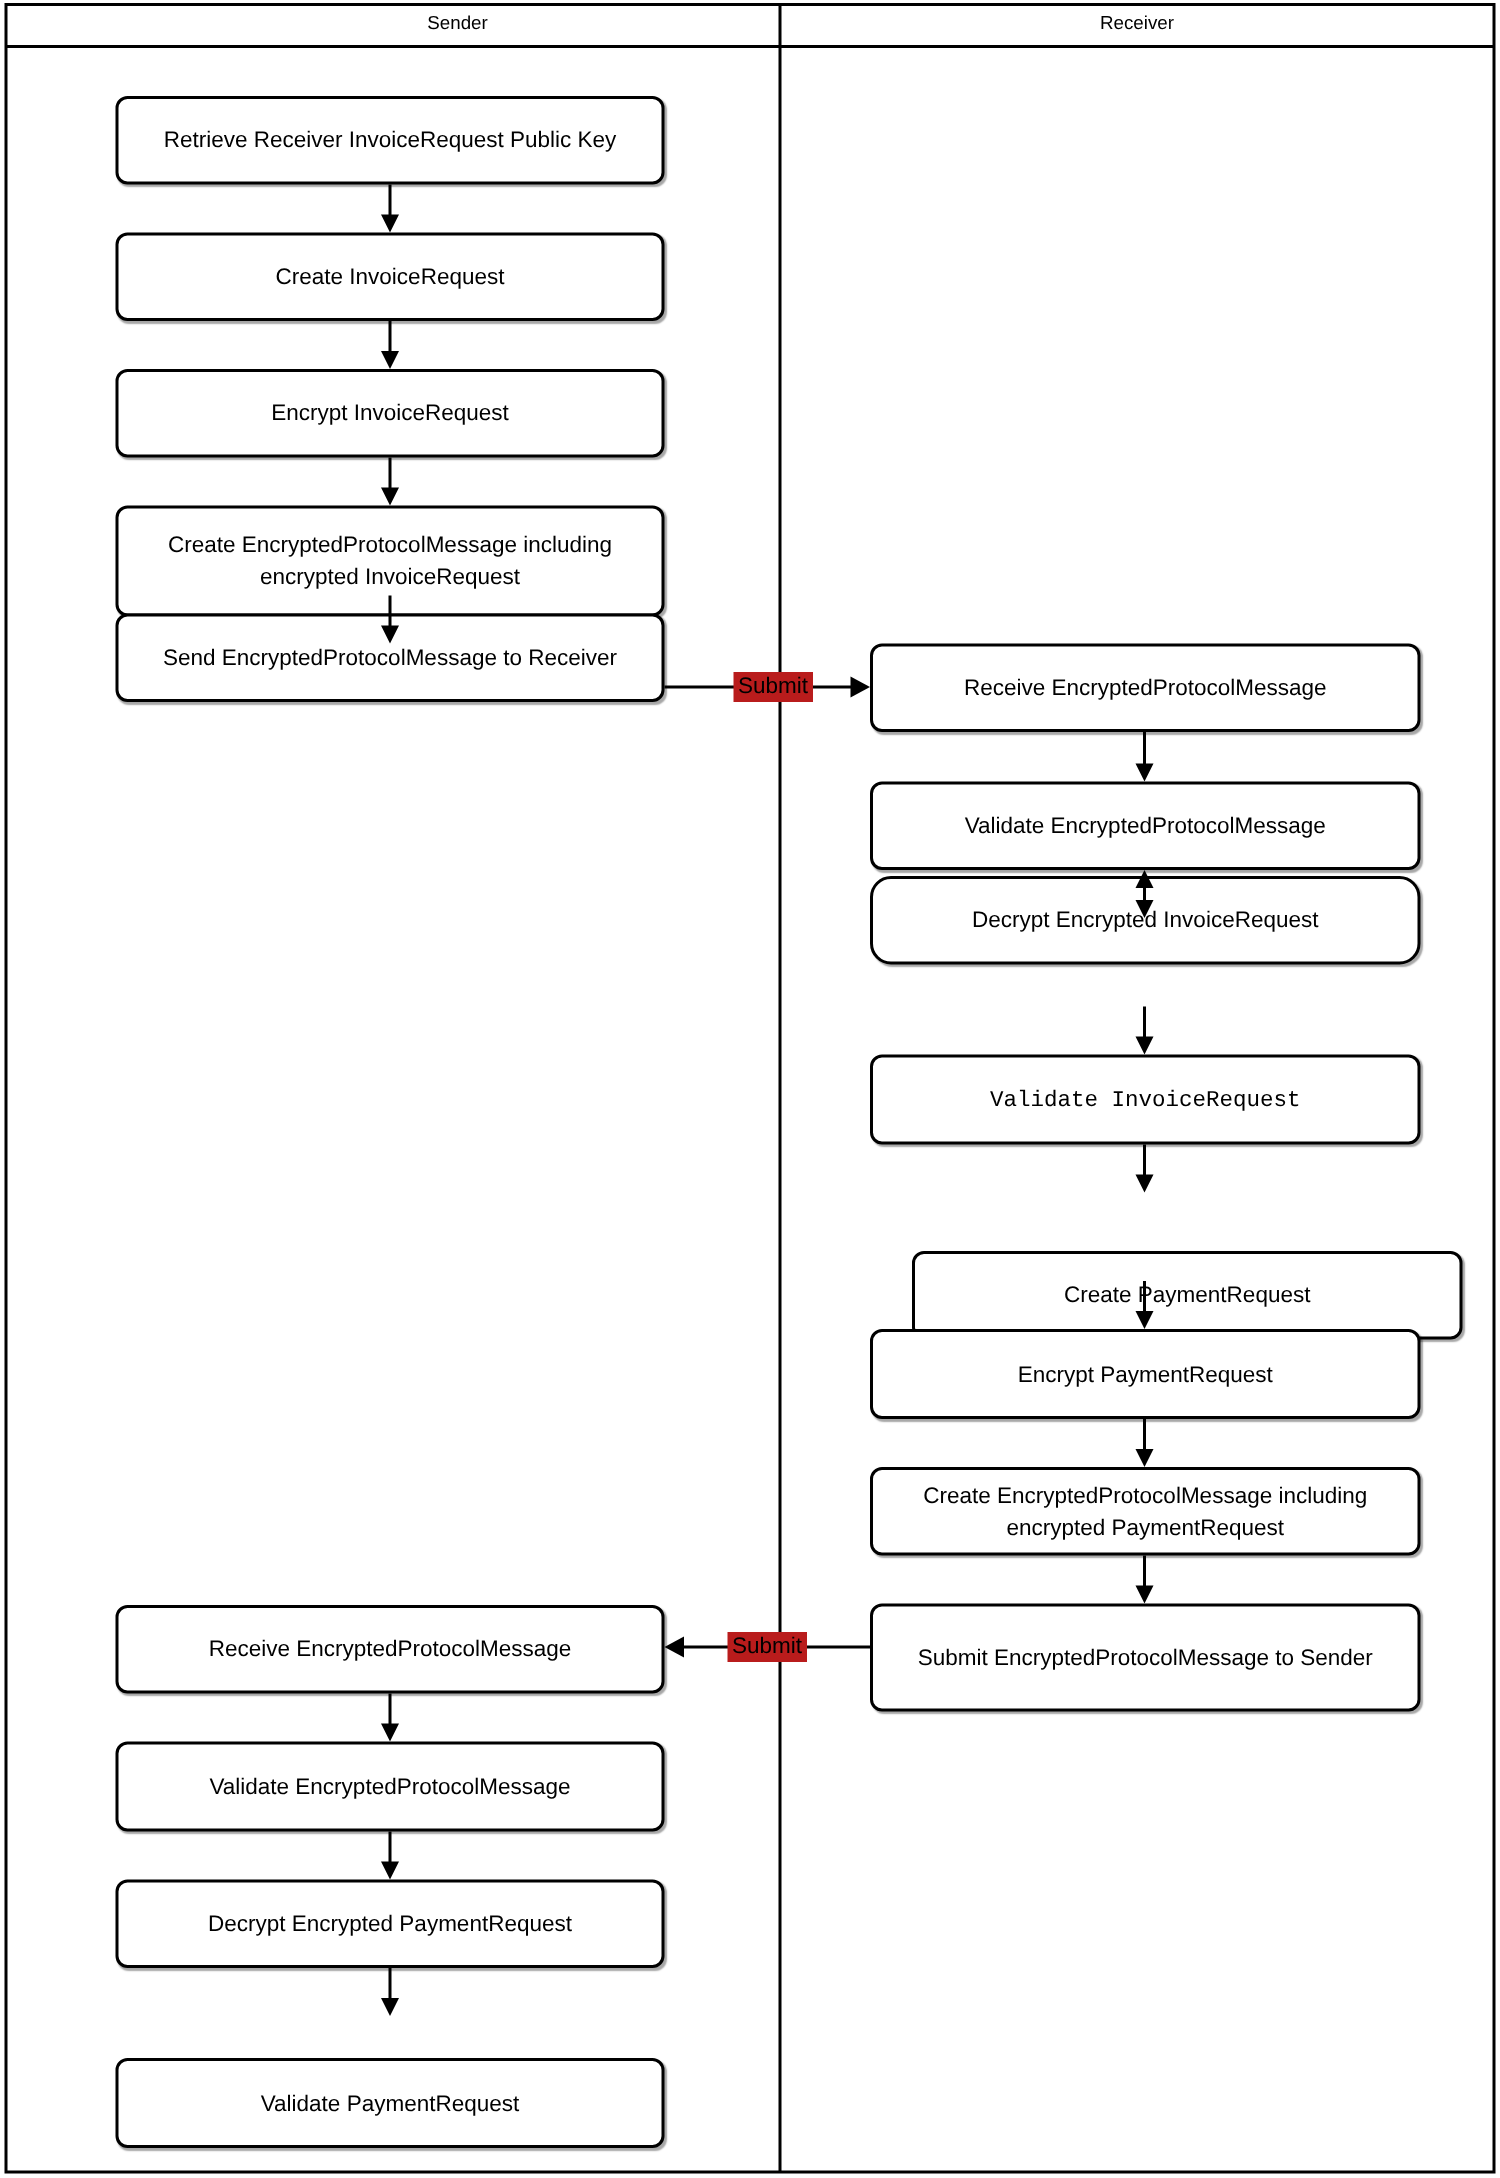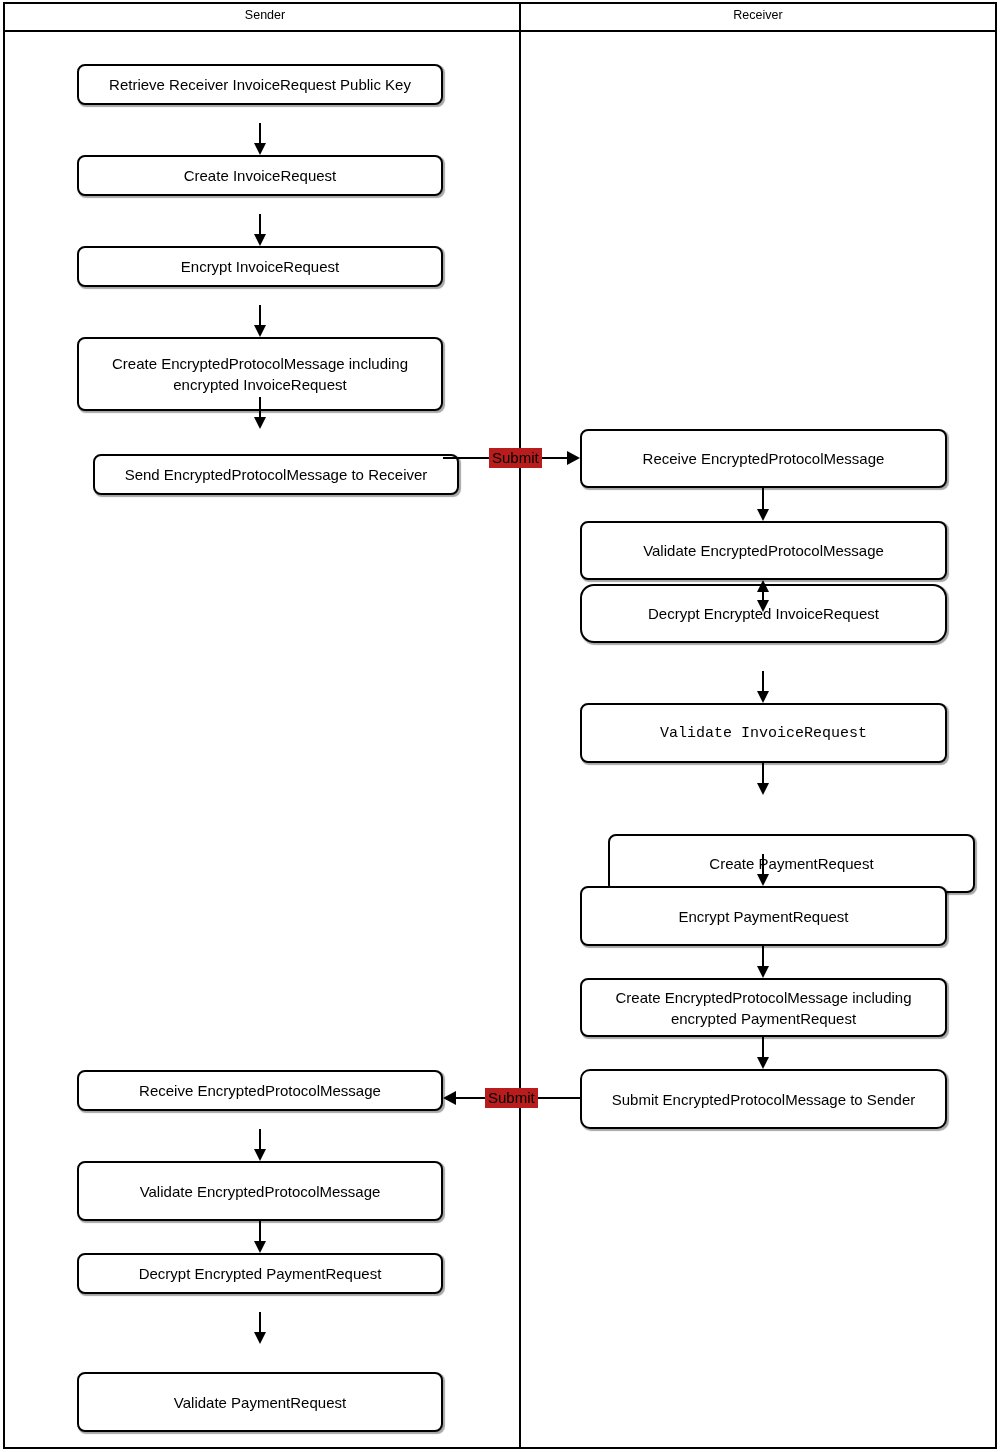--- a/index.html
+++ b/index.html
@@ -5,29 +5,29 @@
   html,body { margin:0; padding:0; background:#ffffff; }
   body { width:1000px; height:1452px; position:relative; overflow:hidden;
          font-family:"Liberation Sans", sans-serif; color:#000; }
 
   .frame { position:absolute; left:3px; top:2px; right:3px; bottom:3px;
            border:2px solid #000; pointer-events:none; }
   .header-line { position:absolute; left:4px; right:4px; top:30px; height:2px; background:#000; }
   .lane-divider { position:absolute; left:519px; top:3px; bottom:4px; width:2px; background:#000; z-index:1; }
 
   .lane-title { position:absolute; top:8px; font-size:12.5px; text-align:center; z-index:2; }
-  .lane-title.sender   { left:5px;   width:520px; }
+  .lane-title.sender   { left:5px;   width:520px;padding-left:40px; }
   .lane-title.receiver { left:521px; width:474px; }
 
   .node { position:absolute; box-sizing:border-box; background:#fff;
           border:2px solid #000; border-radius:8px;
           display:flex; align-items:center; justify-content:center;
           text-align:center; font-size:15px; line-height:1.4; padding:2px 12px;
           box-shadow:1.5px 1.5px 1px rgba(0,0,0,0.35); z-index:2; }
-  .L { left:77px;  width:366px; height:41px; }
+  .L { left:77px;  width:366px; height:59px; }
   .R { left:580px; width:367px; height:59px; }
 
   .arrow-v { position:absolute; width:14px; z-index:2; }
   .arrow-v .line { position:absolute; left:6px; width:2px; background:#000; top:0; bottom:11px; }
   .arrow-v.both .line { top:11px; bottom:11px; }
   .ah-down { position:absolute; bottom:0; left:1px; width:0; height:0;
              border-left:6px solid transparent; border-right:6px solid transparent;
              border-top:12px solid #000; }
   .ah-up   { position:absolute; top:0; left:1px; width:0; height:0;
              border-left:6px solid transparent; border-right:6px solid transparent;
@@ -53,34 +53,34 @@
 <div class="lane-divider"></div>
 <div class="frame"></div>
 <div class="header-line"></div>
 <div class="lane-title sender">Sender</div>
 <div class="lane-title receiver">Receiver</div>
 
 <div class="node L" style="top:64px;">Retrieve Receiver InvoiceRequest Public Key</div>
 <div class="node L" style="top:155px;">Create InvoiceRequest</div>
 <div class="node L" style="top:246px;">Encrypt InvoiceRequest</div>
 <div class="node L" style="top:337px;height:74px;">Create EncryptedProtocolMessage including encrypted InvoiceRequest</div>
-<div class="node L" style="top:454px;margin-left:16px;">Send EncryptedProtocolMessage to Receiver</div>
+<div class="node L" style="top:409px;">Send EncryptedProtocolMessage to Receiver</div>
 <div class="node L" style="top:1070px;">Receive EncryptedProtocolMessage</div>
 <div class="node L" style="top:1161px;height:60px;">Validate EncryptedProtocolMessage</div>
 <div class="node L" style="top:1253px;">Decrypt Encrypted PaymentRequest</div>
 <div class="node L" style="top:1344px;height:60px;margin-top:28px;">Validate PaymentRequest</div>
 
 <div class="node R" style="top:429px;">Receive EncryptedProtocolMessage</div>
 <div class="node R" style="top:521px;">Validate EncryptedProtocolMessage</div>
 <div class="node R" style="top:584px;border-radius:14px;">Decrypt Encrypted InvoiceRequest</div>
 <div class="node R" style="top:703px;height:60px;font-family:Liberation Mono, monospace;">Validate InvoiceRequest</div>
 <div class="node R" style="top:834px;margin-left:28px;">Create PaymentRequest</div>
 <div class="node R" style="top:886px;height:60px;">Encrypt PaymentRequest</div>
 <div class="node R" style="top:978px;">Create EncryptedProtocolMessage including encrypted PaymentRequest</div>
-<div class="node R" style="top:1069px;height:60px;border-radius:10px;">Submit EncryptedProtocolMessage to Sender</div>
+<div class="node R" style="top:1069px;height:72px;">Submit EncryptedProtocolMessage to Sender</div>
 
 <div class="arrow-v" style="left:253px;top:123px;height:32px;">
     <div class="line"></div>
     <div class="ah-down"></div>
   </div>
 <div class="arrow-v" style="left:253px;top:214px;height:32px;">
     <div class="line"></div>
     <div class="ah-down"></div>
   </div>
 <div class="arrow-v" style="left:253px;top:305px;height:32px;">

